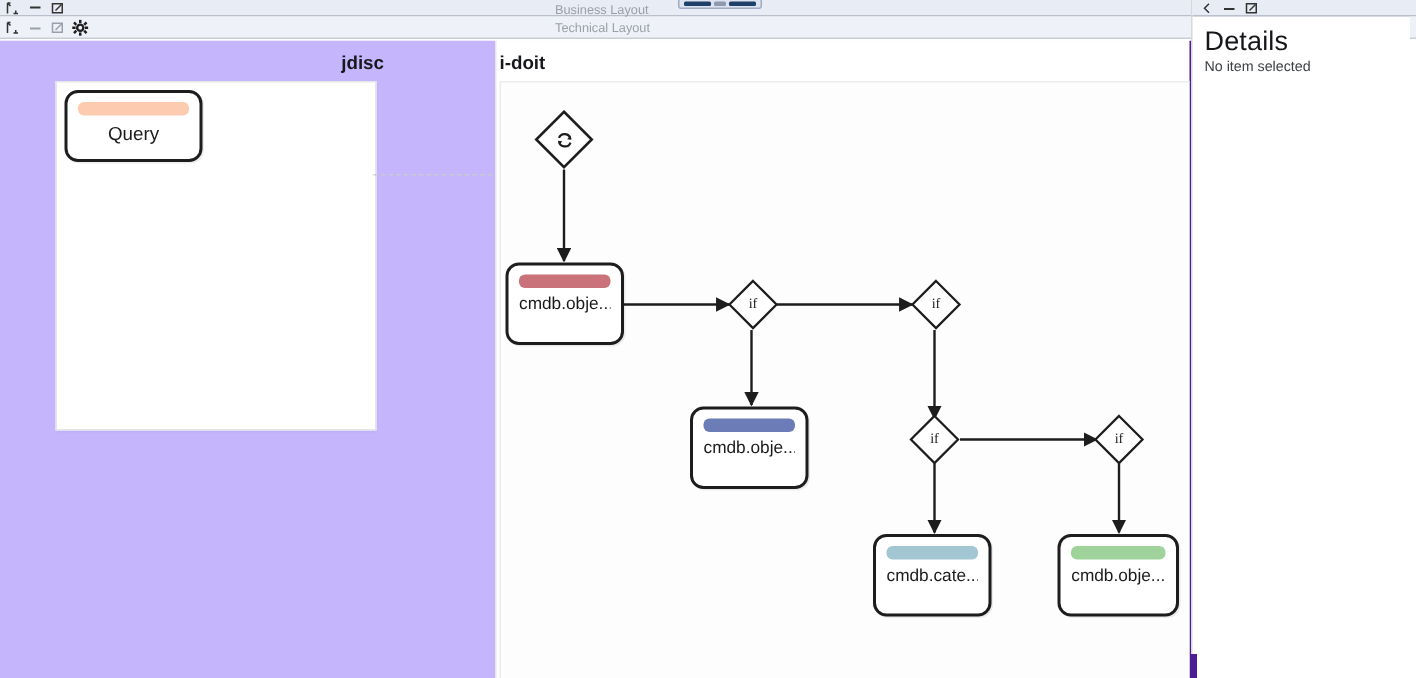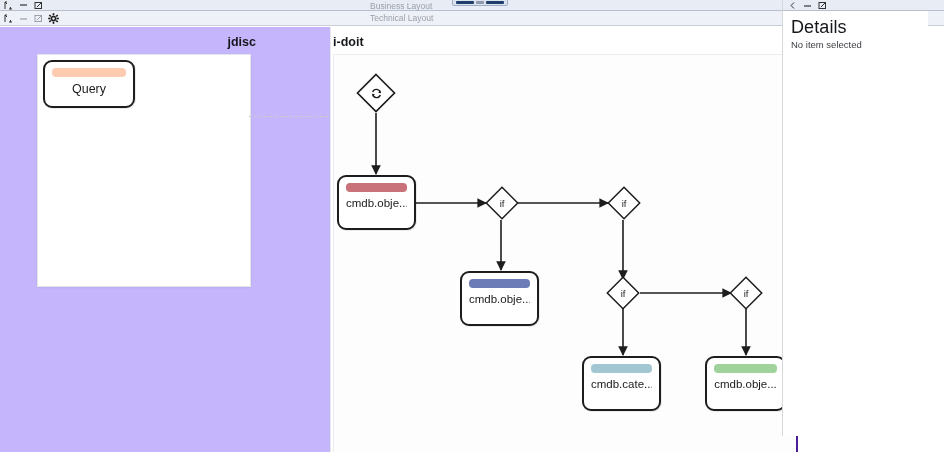--- a/index.html
+++ b/index.html
@@ -92,21 +92,21 @@
     background: #ffffff;
     border: 1px solid #e3e5e8;
     box-shadow: 0 1px 2px rgba(0,0,0,0.05);
   }
 
   
   #lane-idoit {
     position: absolute; left: 330px; top: 0; right: 0; bottom: 0;
     background: #ffffff;
     border-left: 1px solid #e6e8ea;
-    border-right: 2px solid #4c1d95;
+    border-right: 5px solid #4c1d95;
   }
   #lane-idoit-title {
     position: absolute; left: 2px; top: 8px;
     font-size: 12.5px; font-weight: bold; color: #16181c;
   }
   #lane-idoit-box {
     position: absolute; left: 2px; top: 27px; right: 0; bottom: 0;
     background: #fdfdfd;
     border-top: 1px solid #ececee;
     border-left: 1px solid #ececee;
@@ -148,38 +148,38 @@
   .diamond {
     position: absolute;
     display: flex; align-items: center; justify-content: center;
   }
   .diamond .shape {
     position: absolute; inset: 0;
   }
   .diamond .dlabel {
     position: relative;
     font-size: 9.5px; color: #1b1b1b;
-    font-family: Liberation Sans, sans-serif;
+    font-family: Liberation Serif, serif;
   }
   .diamond .glyph {
     position: relative;
     width: 17px; height: 17px;
   }
 
   
   #edges {
     position: absolute; left: 0; top: 0;
     width: 100%; height: 100%;
     overflow: visible;
     pointer-events: none;
   }
 
   
   #details-panel {
-    position: absolute; right: 16px; top: 0;
+    position: absolute; right: 4px; top: 0;
     width: 146px; height: 436px;
     background: #ffffff;
     border-left: 1px solid #d6d8dc;
     box-sizing: border-box;
   }
   #details-chrome {
     height: 11px;
     background: #e8ecf4;
     border-bottom: 1px solid #b9c0cc;
     display: flex; align-items: center; gap: 4px;

